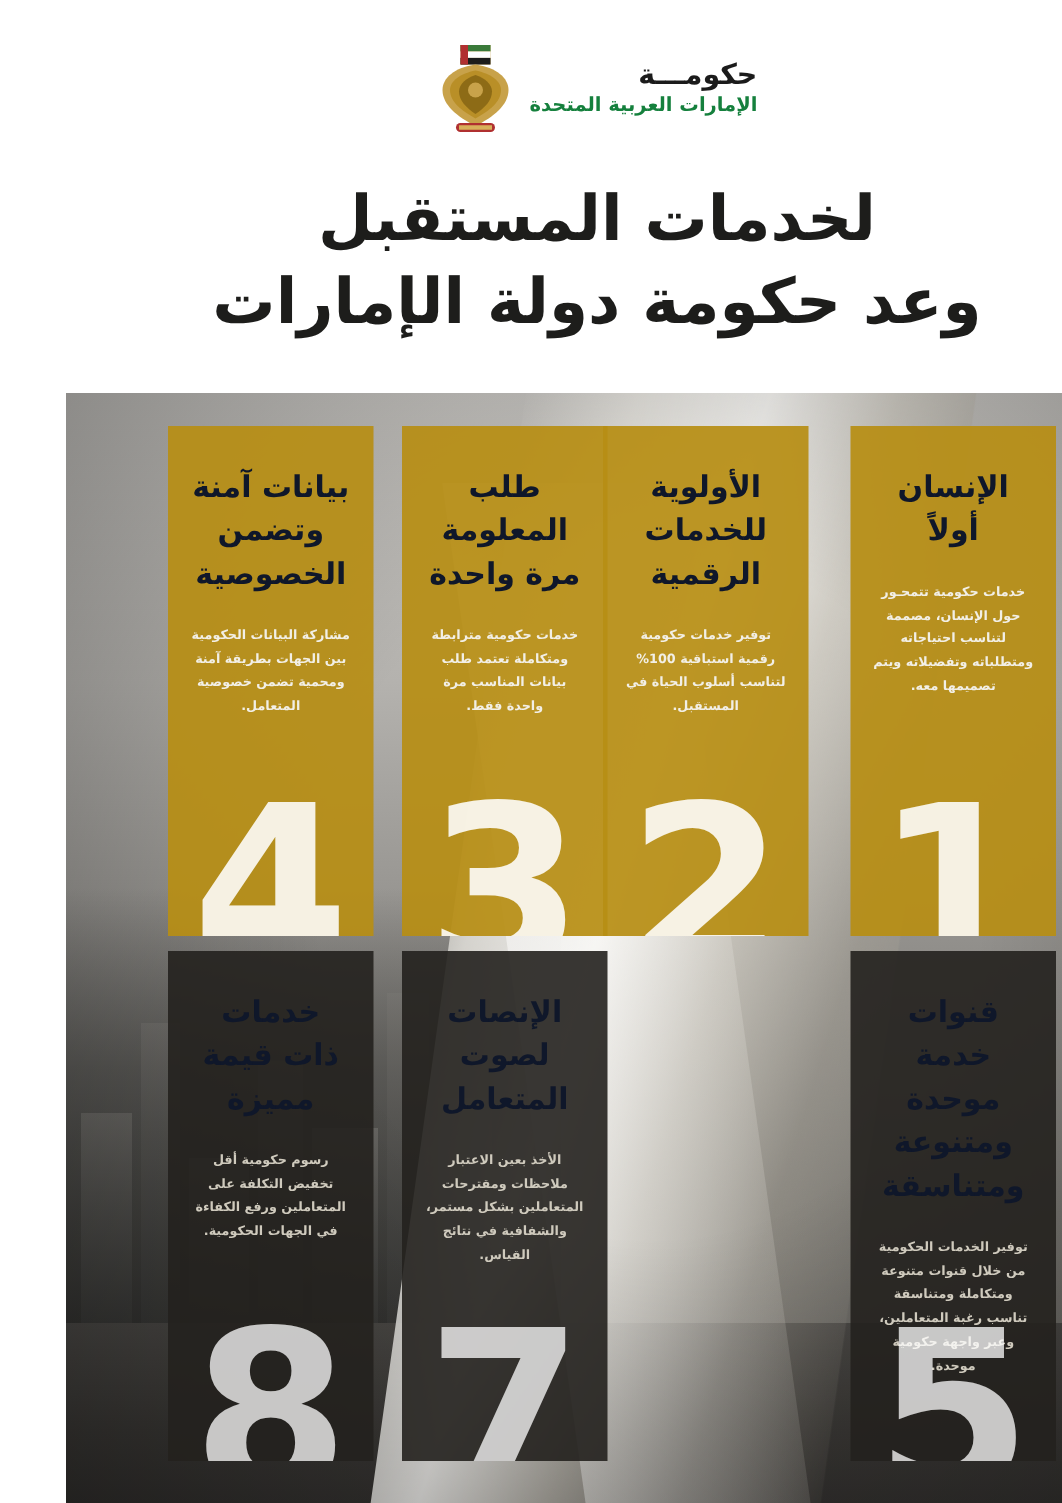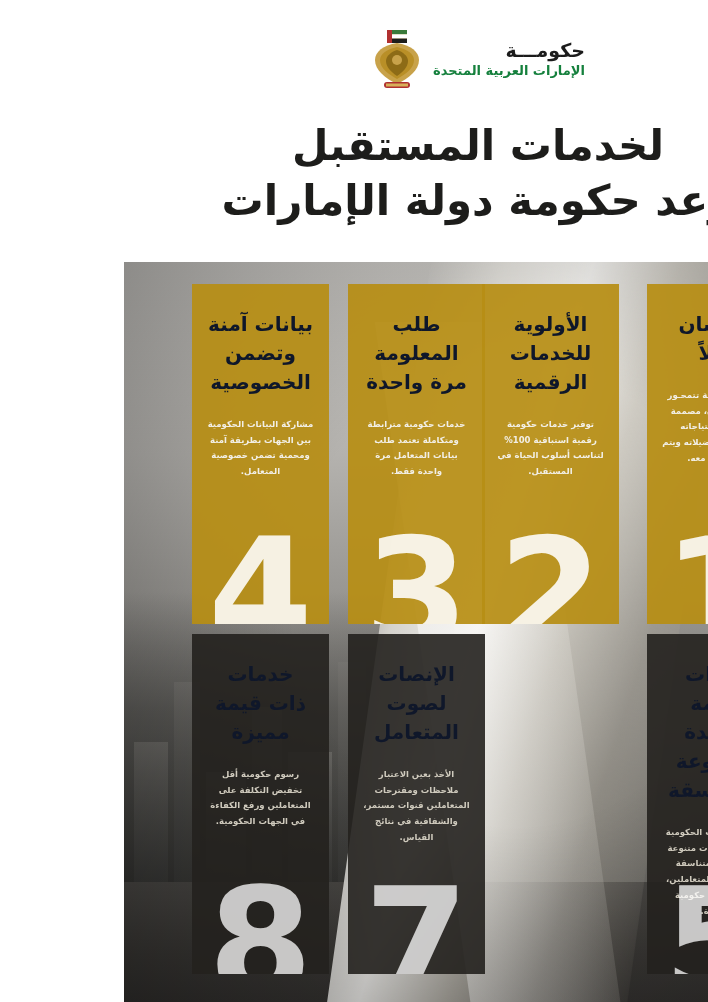--- a/index.html
+++ b/index.html
@@ -4,21 +4,21 @@
 <style>
   * { box-sizing: border-box; margin: 0; padding: 0; }
   html, body {
     width: 708px; height: 1002px;
     font-family: "DejaVu Sans", "Liberation Sans", sans-serif;
     background: #ffffff;
     overflow: hidden;
   }
   #poster {
     position: relative;
-    width: 584px; height: 1002px;
+    width: 664px; height: 1002px;
     background: #ffffff;
     overflow: hidden;
   }
 
   
   .header {
     position: absolute;
     top: 0; left: 0;
     width: 708px; height: 262px;
     background: #ffffff;
@@ -234,40 +234,40 @@
     </div>
 
     <div class="card gold r1 c2">
       <div class="card-title">الأولوية للخدمات الرقمية</div>
       <div class="card-desc">توفير خدمات حكومية رقمية استباقية 100% لتناسب أسلوب الحياة في المستقبل.</div>
       <div class="card-num">2</div>
     </div>
 
     <div class="card gold r1 c3">
       <div class="card-title">طلب المعلومة مرة واحدة</div>
-      <div class="card-desc">خدمات حكومية مترابطة ومتكاملة تعتمد طلب بيانات المتعامل مرة واحدة فقط.</div>
+      <div class="card-desc">خدمات حكومية مترابطة ومتكاملة تعتمد طلب بيانات المناسب مرة واحدة فقط.</div>
       <div class="card-num">3</div>
     </div>
 
     <div class="card gold r1 c4">
       <div class="card-title">بيانات آمنة وتضمن الخصوصية</div>
       <div class="card-desc">مشاركة البيانات الحكومية بين الجهات بطريقة آمنة ومحمية تضمن خصوصية المتعامل.</div>
       <div class="card-num">4</div>
     </div>
 
     <div class="card dark r2 c1">
       <div class="card-title">قنوات خدمة موحدة ومتنوعة ومتناسقة</div>
       <div class="card-desc">توفير الخدمات الحكومية من خلال قنوات متنوعة ومتكاملة ومتناسقة تناسب رغبة المتعاملين، وعبر واجهة حكومية موحدة.</div>
       <div class="card-num">5</div>
     </div>
 
 
     <div class="card dark r2 c3">
       <div class="card-title">الإنصات لصوت المتعامل</div>
-      <div class="card-desc">الأخذ بعين الاعتبار ملاحظات ومقترحات المتعاملين قنوات مستمر، والشفافية في نتائج القياس.</div>
+      <div class="card-desc">الأخذ بعين الاعتبار ملاحظات ومقترحات المتعاملين بشكل مستمر، والشفافية في نتائج القياس.</div>
       <div class="card-num">7</div>
     </div>
 
     <div class="card dark r2 c4">
       <div class="card-title">خدمات ذات قيمة مميزة</div>
       <div class="card-desc">رسوم حكومية أقل تخفيض التكلفة على المتعاملين ورفع الكفاءة في الجهات الحكومية.</div>
       <div class="card-num">8</div>
     </div>
 
   </div>

